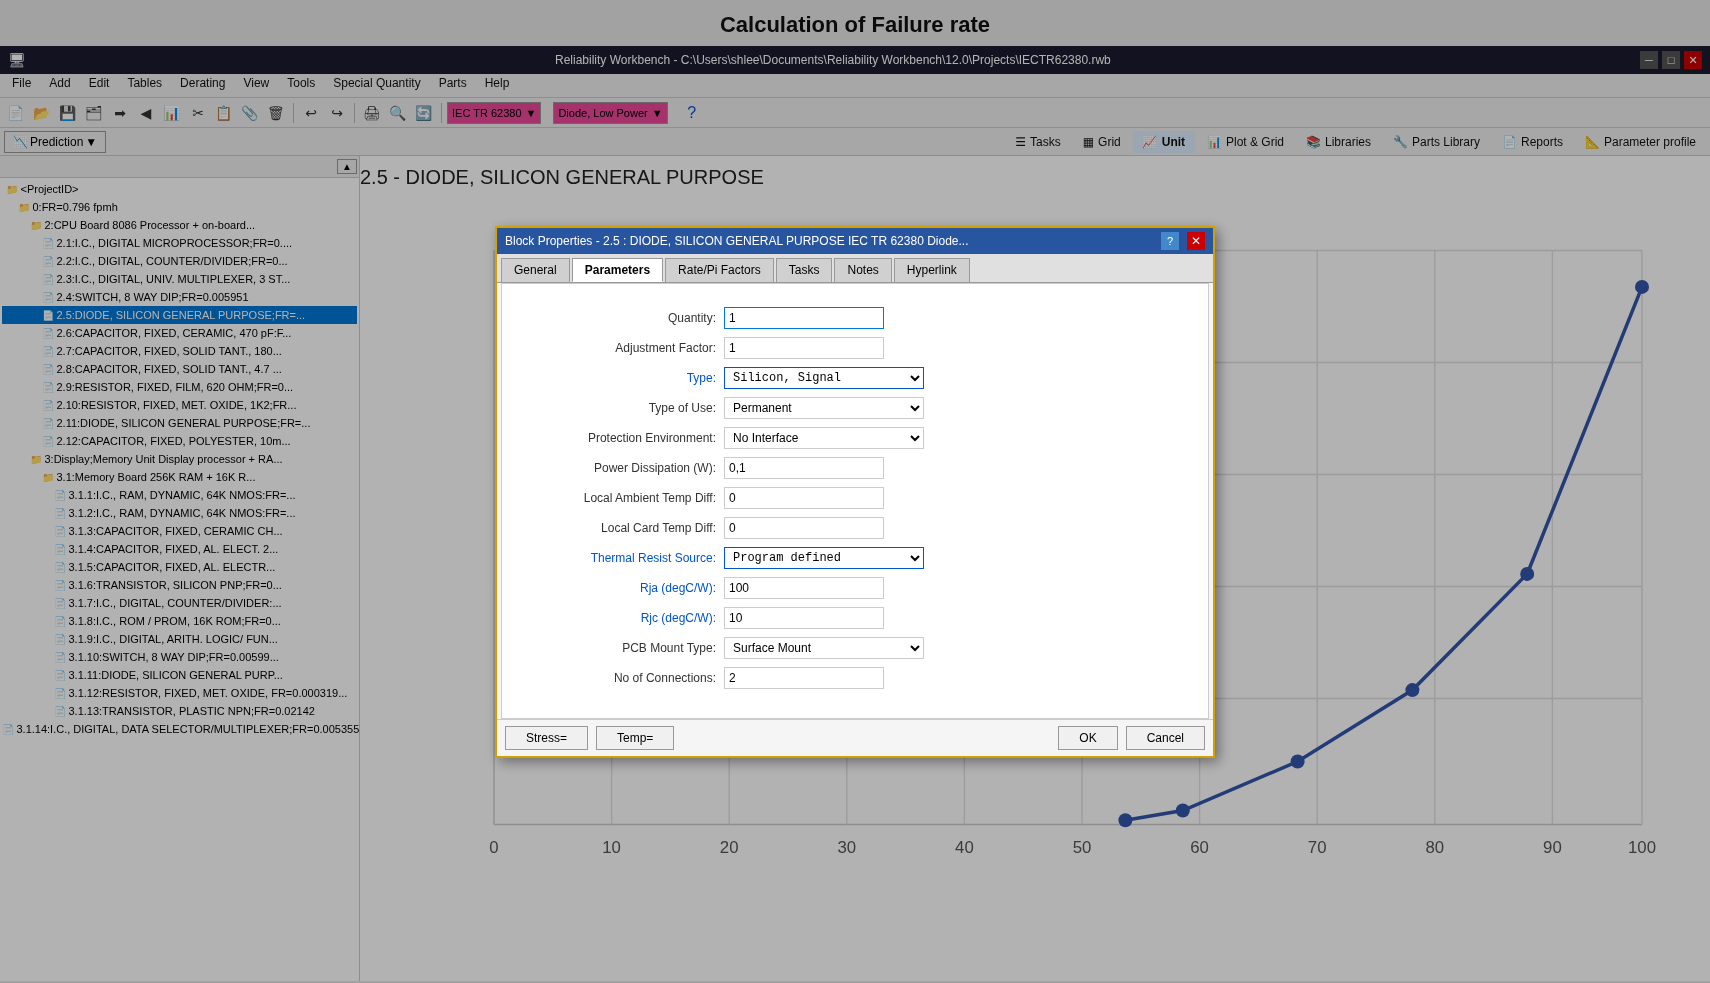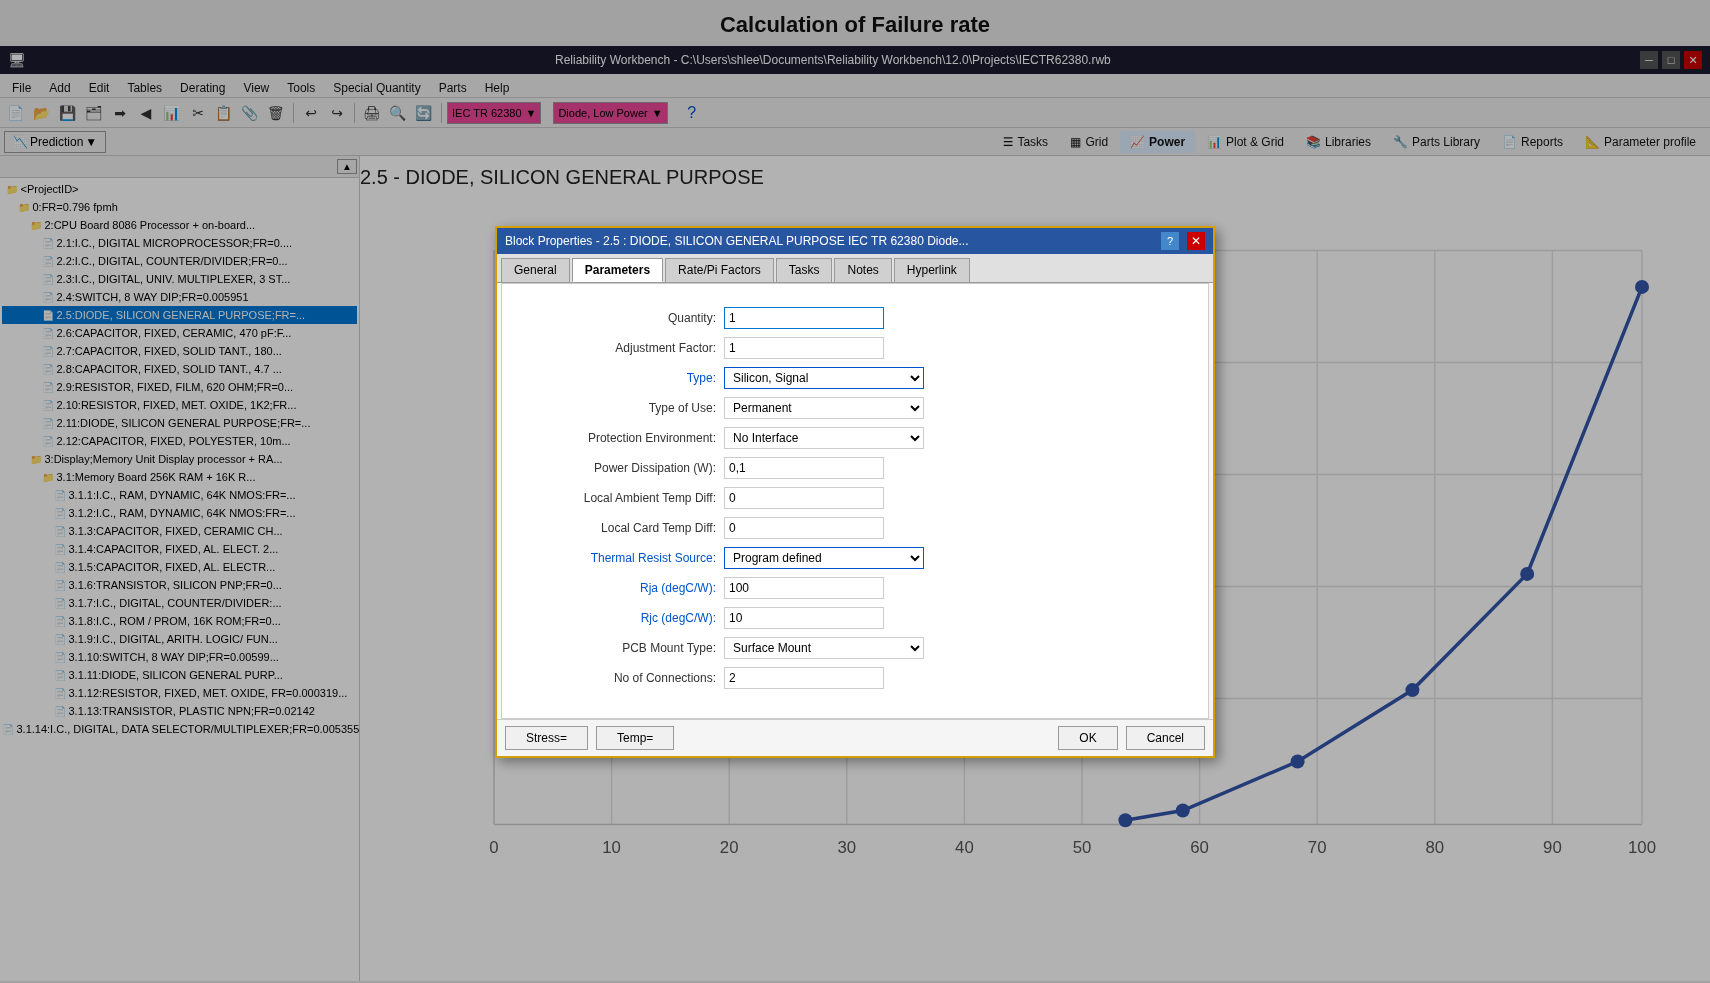--- a/index.html
+++ b/index.html
@@ -32,21 +32,21 @@
       width: 18px; height: 18px; border: none; background: #555; color: white;
       font-size: 11px; cursor: pointer; display: flex; align-items: center; justify-content: center;
     }
     .title-bar-btn.close { background: #c00; }
 
     
     .menu-bar {
       background: #f0f0f0;
       height: 24px;
       display: flex;
-      align-items: flex-end;
+      align-items: flex-start;
       padding: 0 4px;
       border-bottom: 1px solid #ccc;
       gap: 2px;
     }
     .menu-item {
       padding: 2px 8px;
       cursor: pointer;
       font-size: 12px;
       color: #111;
     }
@@ -242,21 +242,21 @@
     }
     .form-input.no-border { border-color: #ccc; }
     .form-select {
       height: 22px;
       border: 1px solid #ccc;
       padding: 0 4px;
       font-size: 12px;
       width: 200px;
       background: white;
     }
-    .form-select.blue-border { border-color: #0055cc; }
+    .form-select.blue-border { border-color: #0055cc; font-family: Liberation Mono, monospace; }
     .modal-footer {
       display: flex;
       align-items: center;
       padding: 6px 8px;
       background: #f5f5f5;
       border-top: 1px solid #ccc;
       gap: 8px;
     }
     .footer-btn {
       padding: 4px 20px;
@@ -355,21 +355,21 @@
   <button class="sec-btn">
     <span>☰</span>
     <span>Tasks</span>
   </button>
   <button class="sec-btn">
     <span>▦</span>
     <span>Grid</span>
   </button>
   <button class="sec-btn active">
     <span>📈</span>
-    <span>Power</span>
+    <span>Unit</span>
   </button>
   <button class="sec-btn">
     <span>📊</span>
     <span>Plot &amp; Grid</span>
   </button>
   <button class="sec-btn">
     <span>📚</span>
     <span>Libraries</span>
   </button>
   <button class="sec-btn">

